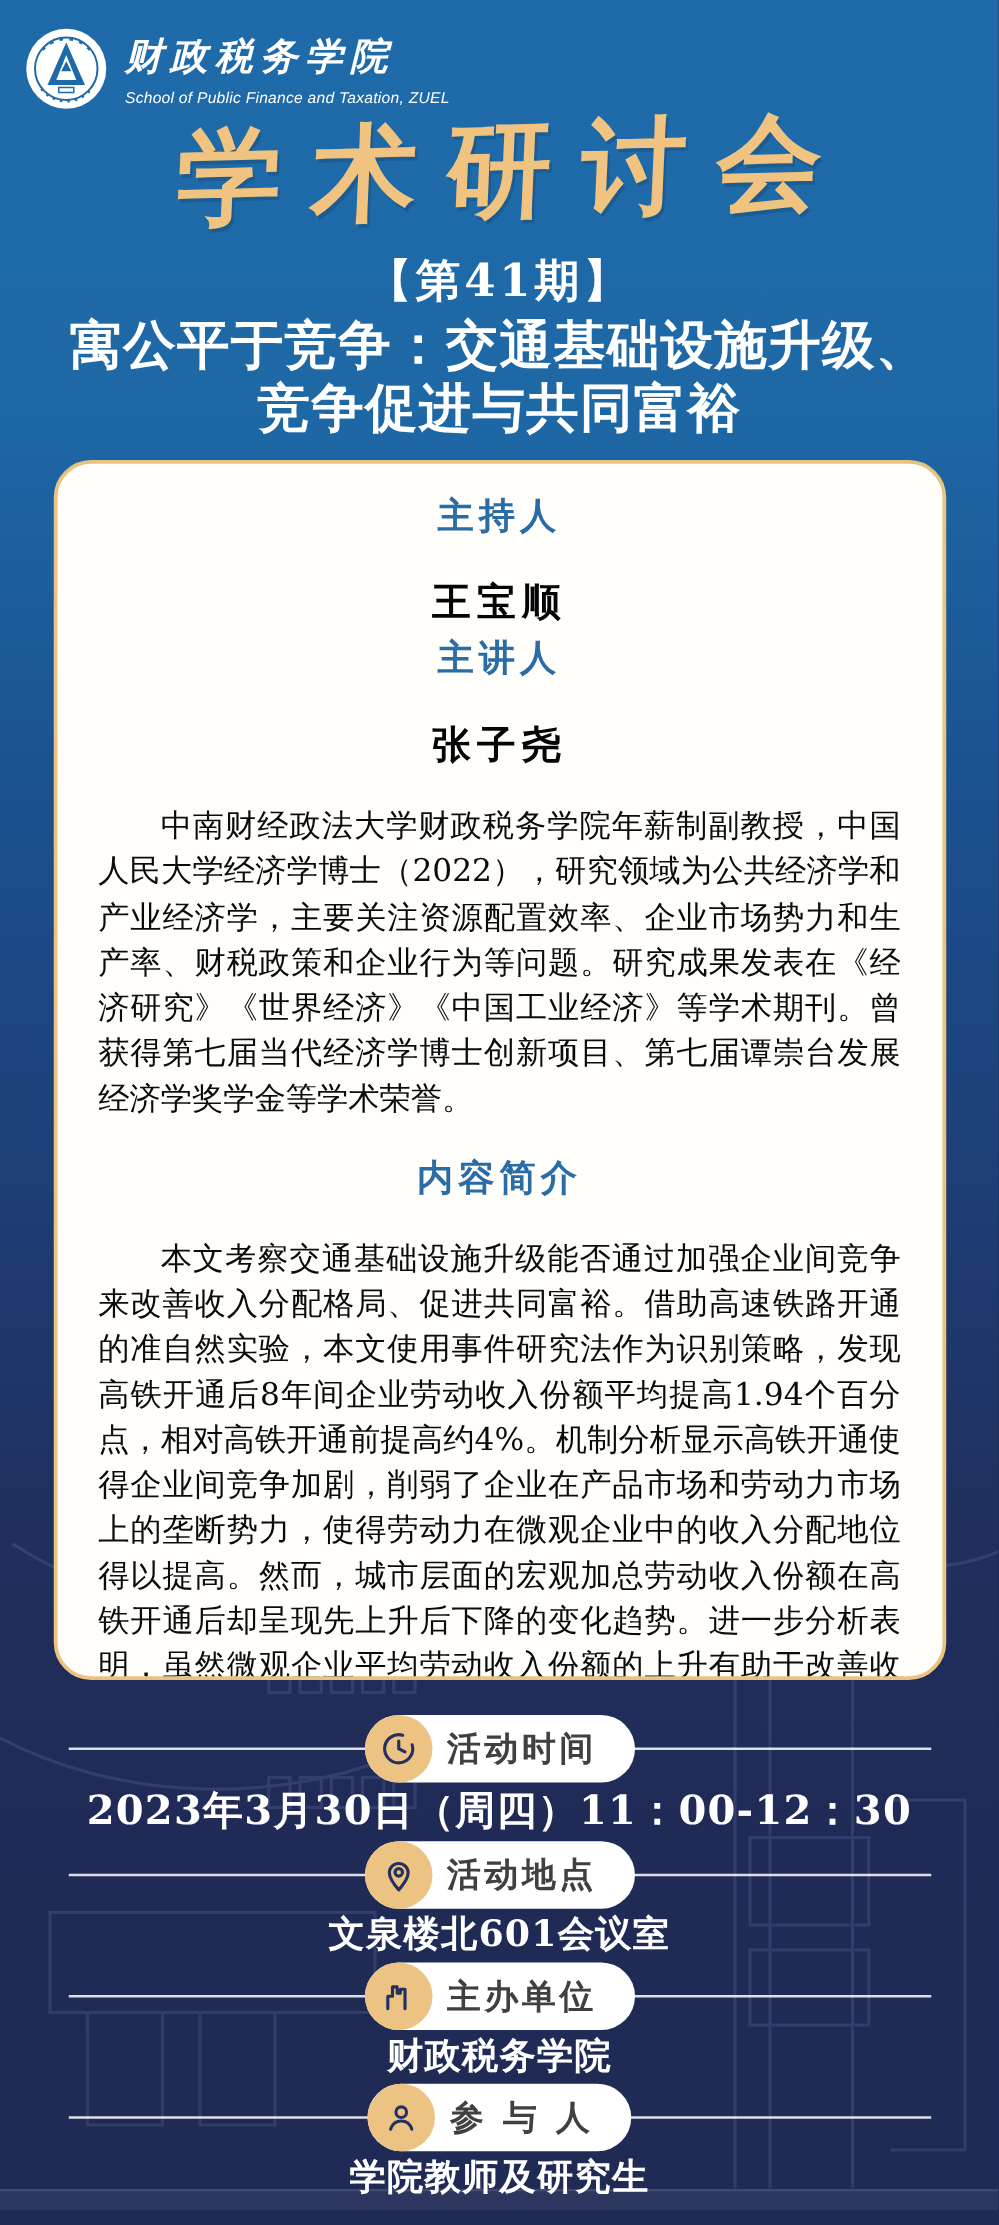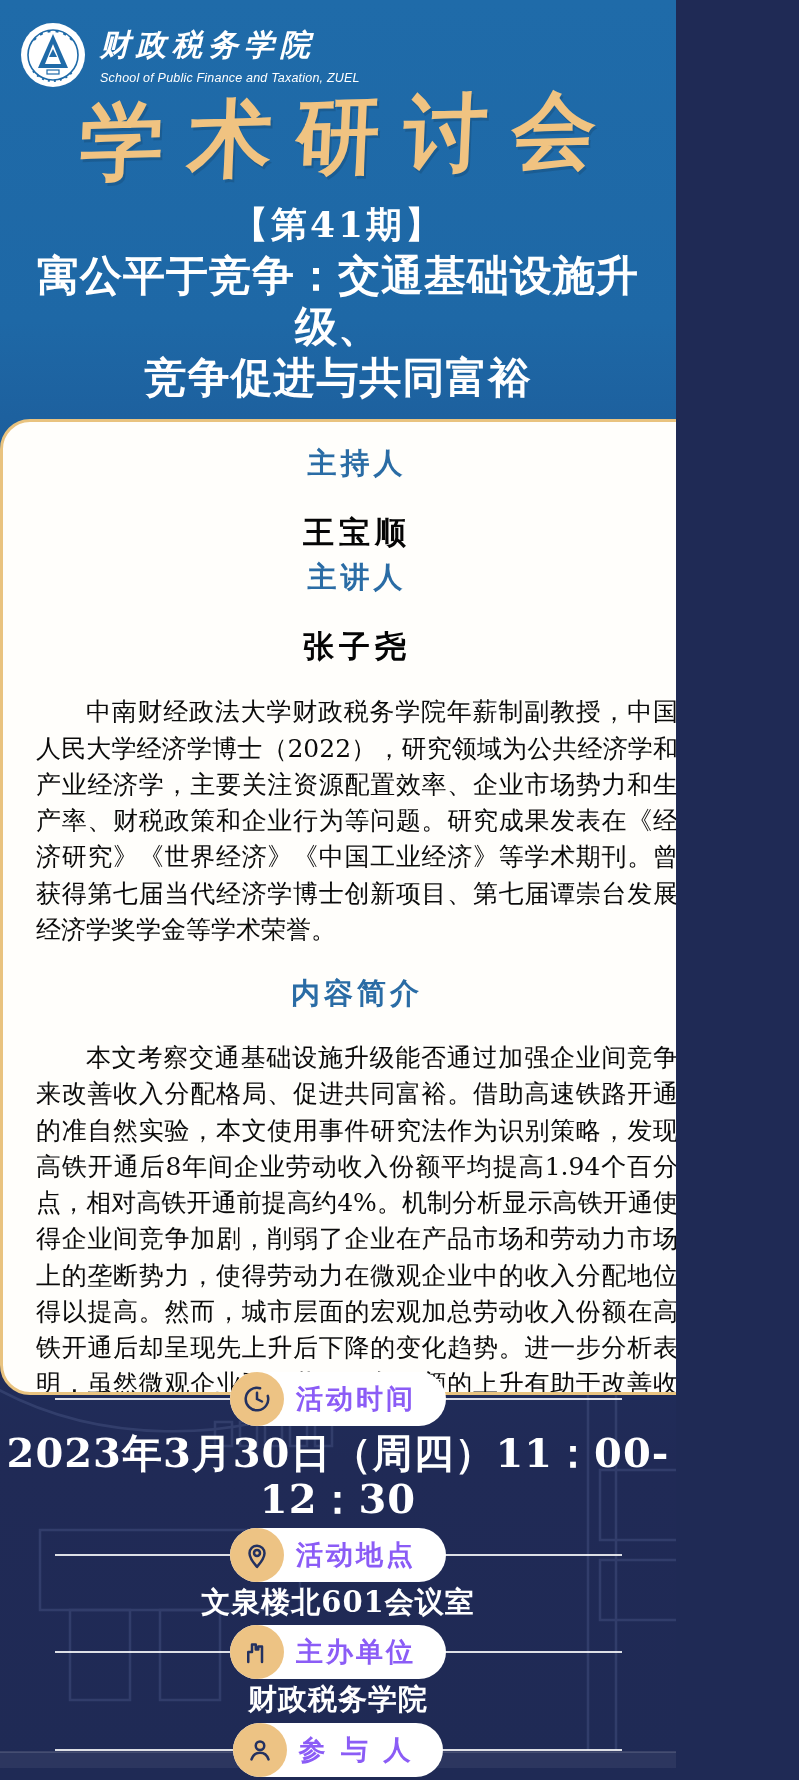--- a/index.html
+++ b/index.html
@@ -1,18 +1,18 @@
 <!DOCTYPE html>
 <html><head>
 <meta charset="utf-8">
 <style>
   html,body{margin:0;padding:0;background:#1f2a55;}
   .poster{
     position:relative;
-    width:676px;height:1780px;
+    width:799px;height:1780px;
     overflow:hidden;
     font-family:"DejaVu Sans",sans-serif;
     background:linear-gradient(180deg,
       #1f6ba9 0%, #1e68a6 18%, #1b5290 35%,
       #1d3f78 52%, #20305f 68%, #202a56 82%, #1f2a55 100%);
   }
   
   .logo-row{display:flex;align-items:center;gap:14px;padding:22px 0 0 20px;position:relative;z-index:2;}
   .logo-badge{width:66px;height:66px;flex:0 0 auto;}
   .logo-cn{font:italic 700 30px "DejaVu Serif",serif;color:#ffffff;letter-spacing:6px;}
@@ -44,21 +44,21 @@
   .body-text{color:#0b0b0b;font:400 25px/1.45 "DejaVu Serif",serif;text-align:justify;text-indent:2em;margin-top:26px;}
   
   .info{position:absolute;top:1372px;left:0;width:100%;z-index:2;}
   .info-item{position:relative;text-align:center;margin-bottom:2px;}
   .pill-line{position:absolute;left:55px;right:54px;top:26px;height:2px;background:rgba(255,255,255,.85);}
   .pill{
     position:relative;display:inline-flex;align-items:center;
     background:#ffffff;border-radius:999px;height:54px;padding-right:30px;
   }
   .pill-circle{width:54px;height:54px;border-radius:50%;background:#edc384;display:flex;align-items:center;justify-content:center;margin-right:12px;flex:0 0 auto;}
-  .pill-label{font:700 27px "DejaVu Serif",serif;color:#8b5cf6;letter-spacing:3px;white-space:nowrap;}
+  .pill-label{font:700 27px "DejaVu Serif",serif;color:#404040;letter-spacing:3px;white-space:nowrap;}
   .info-value{text-align:center;color:#ffffff;font:700 29px/1.15 "DejaVu Serif",serif;letter-spacing:1px;margin:4px 0 6px;}
   
   .bg-pattern{position:absolute;top:1140px;left:0;z-index:0;}
 </style>
 </head>
 <body>
 
 <div class="poster">
 
   <svg class="bg-pattern" width="799" height="640" viewBox="0 0 799 640">
@@ -139,21 +139,21 @@
       <div class="pill">
         <span class="pill-circle">
           <svg width="30" height="30" viewBox="0 0 24 24" fill="none" stroke="#233160" stroke-width="2" stroke-linecap="round">
             <path d="M14.5 3.4 A9 9 0 1 0 20.6 9.5"></path>
             <path d="M12 7 V12 L16 14"></path>
           </svg>
         </span>
         <span class="pill-label">活动时间</span>
       </div>
     </div>
-    <div class="info-value" style="font-size:40px;">2023年3月30日（周四）11：00-12：30</div>
+    <div class="info-value" style="font-size:32px;">2023年3月30日（周四）11：00-12：30</div>
 
     <div class="info-item">
       <div class="pill-line"></div>
       <div class="pill">
         <span class="pill-circle">
           <svg width="30" height="30" viewBox="0 0 24 24" fill="none" stroke="#233160" stroke-width="2" stroke-linecap="round" stroke-linejoin="round">
             <path d="M12 21.5 C8.2 17.2 6 13.8 6 10.6 A6 6 0 1 1 18 10.6 C18 13.8 15.8 17.2 12 21.5 Z"></path>
             <circle cx="12" cy="10.3" r="2.4"></circle>
           </svg>
         </span>

